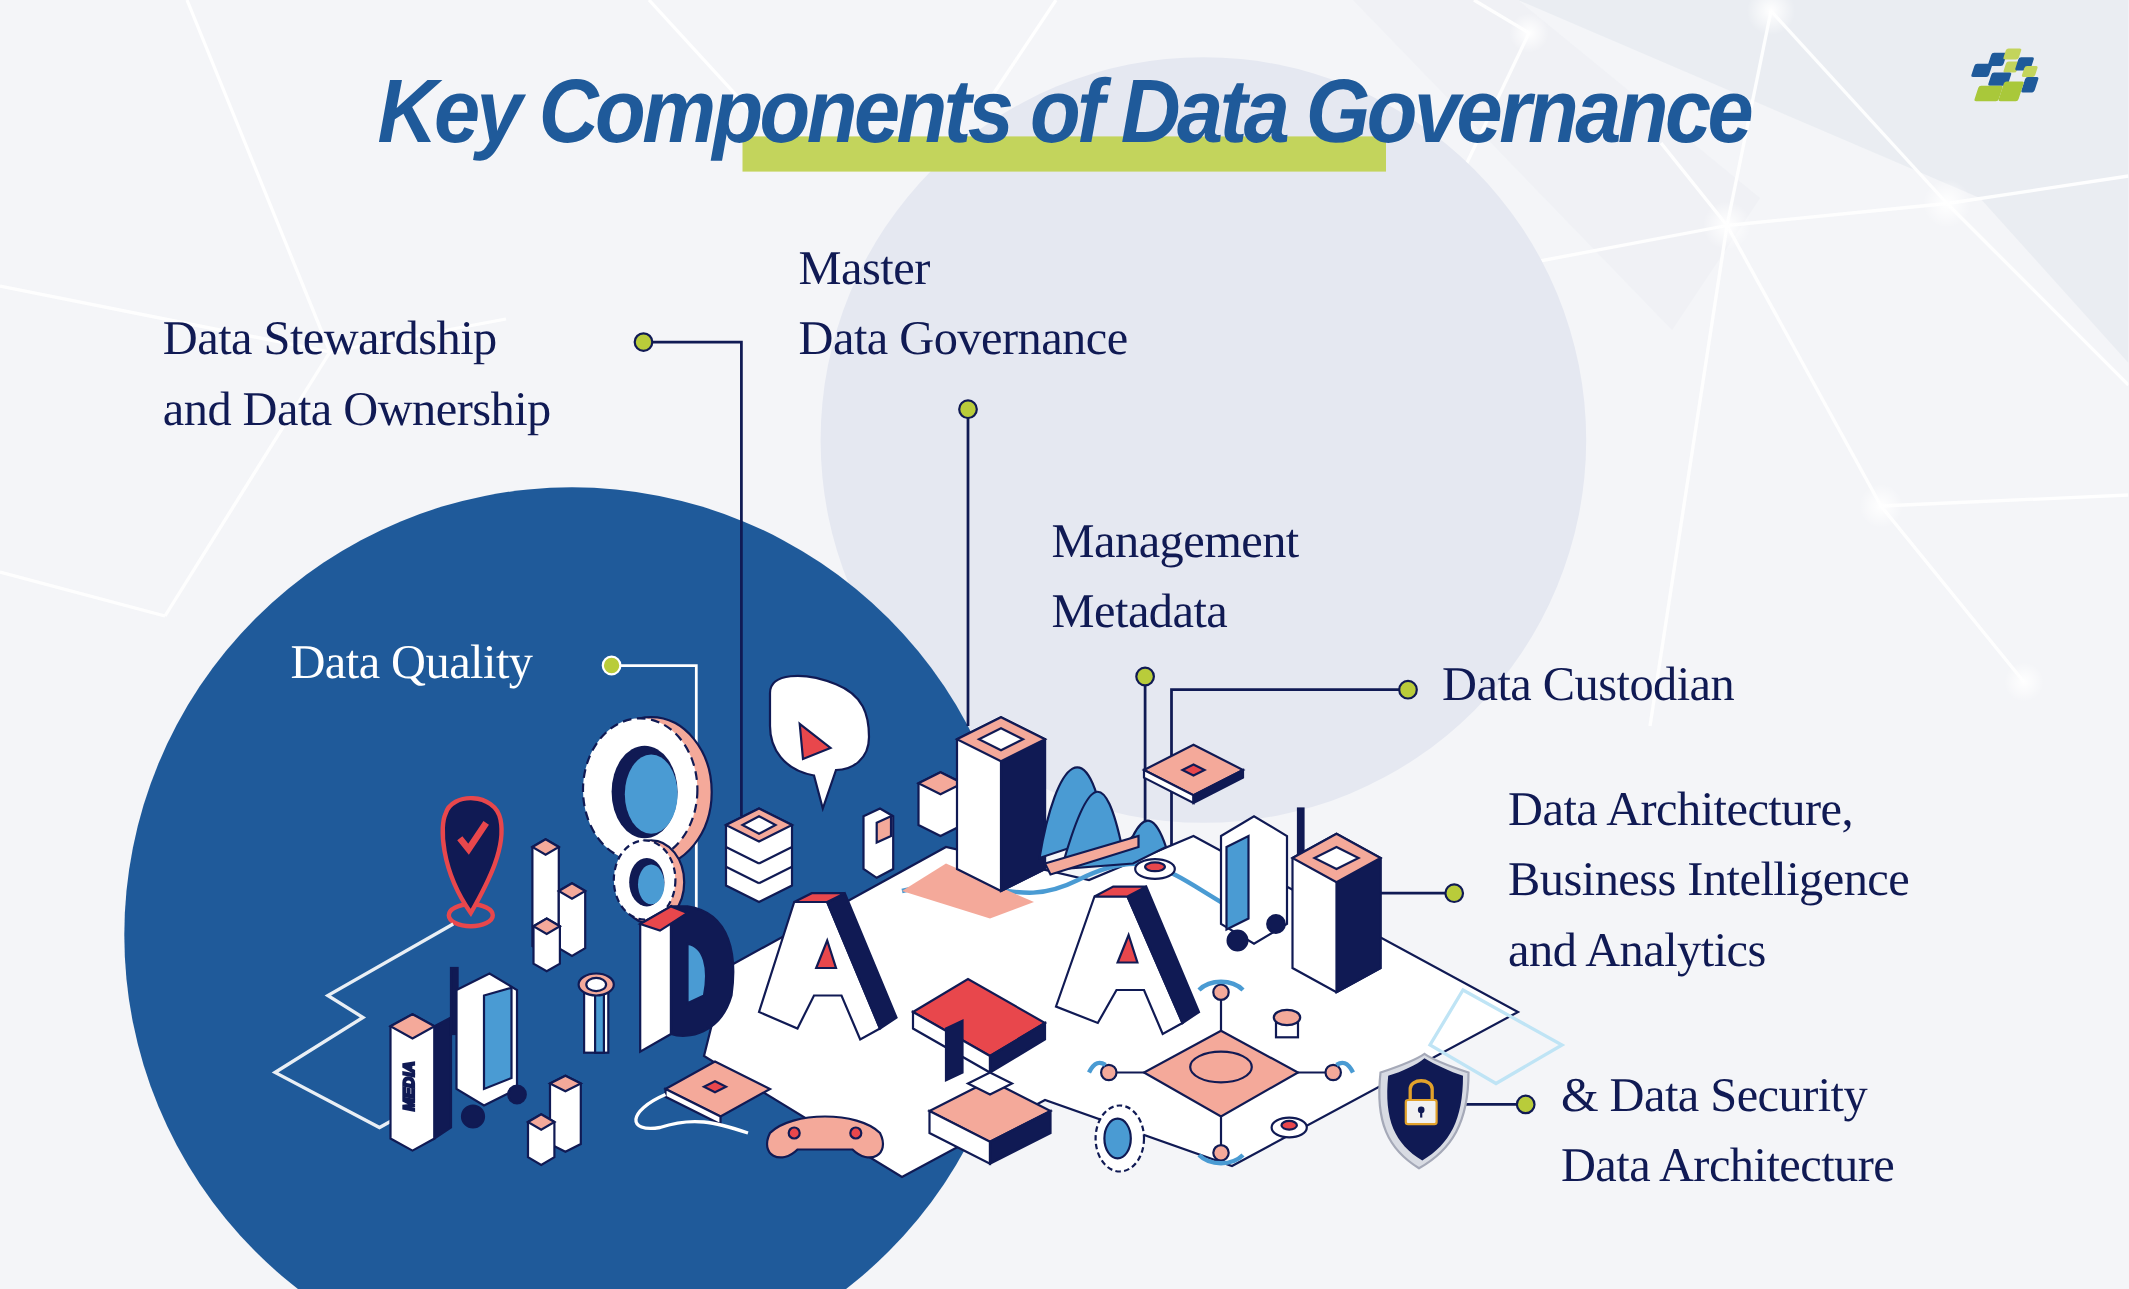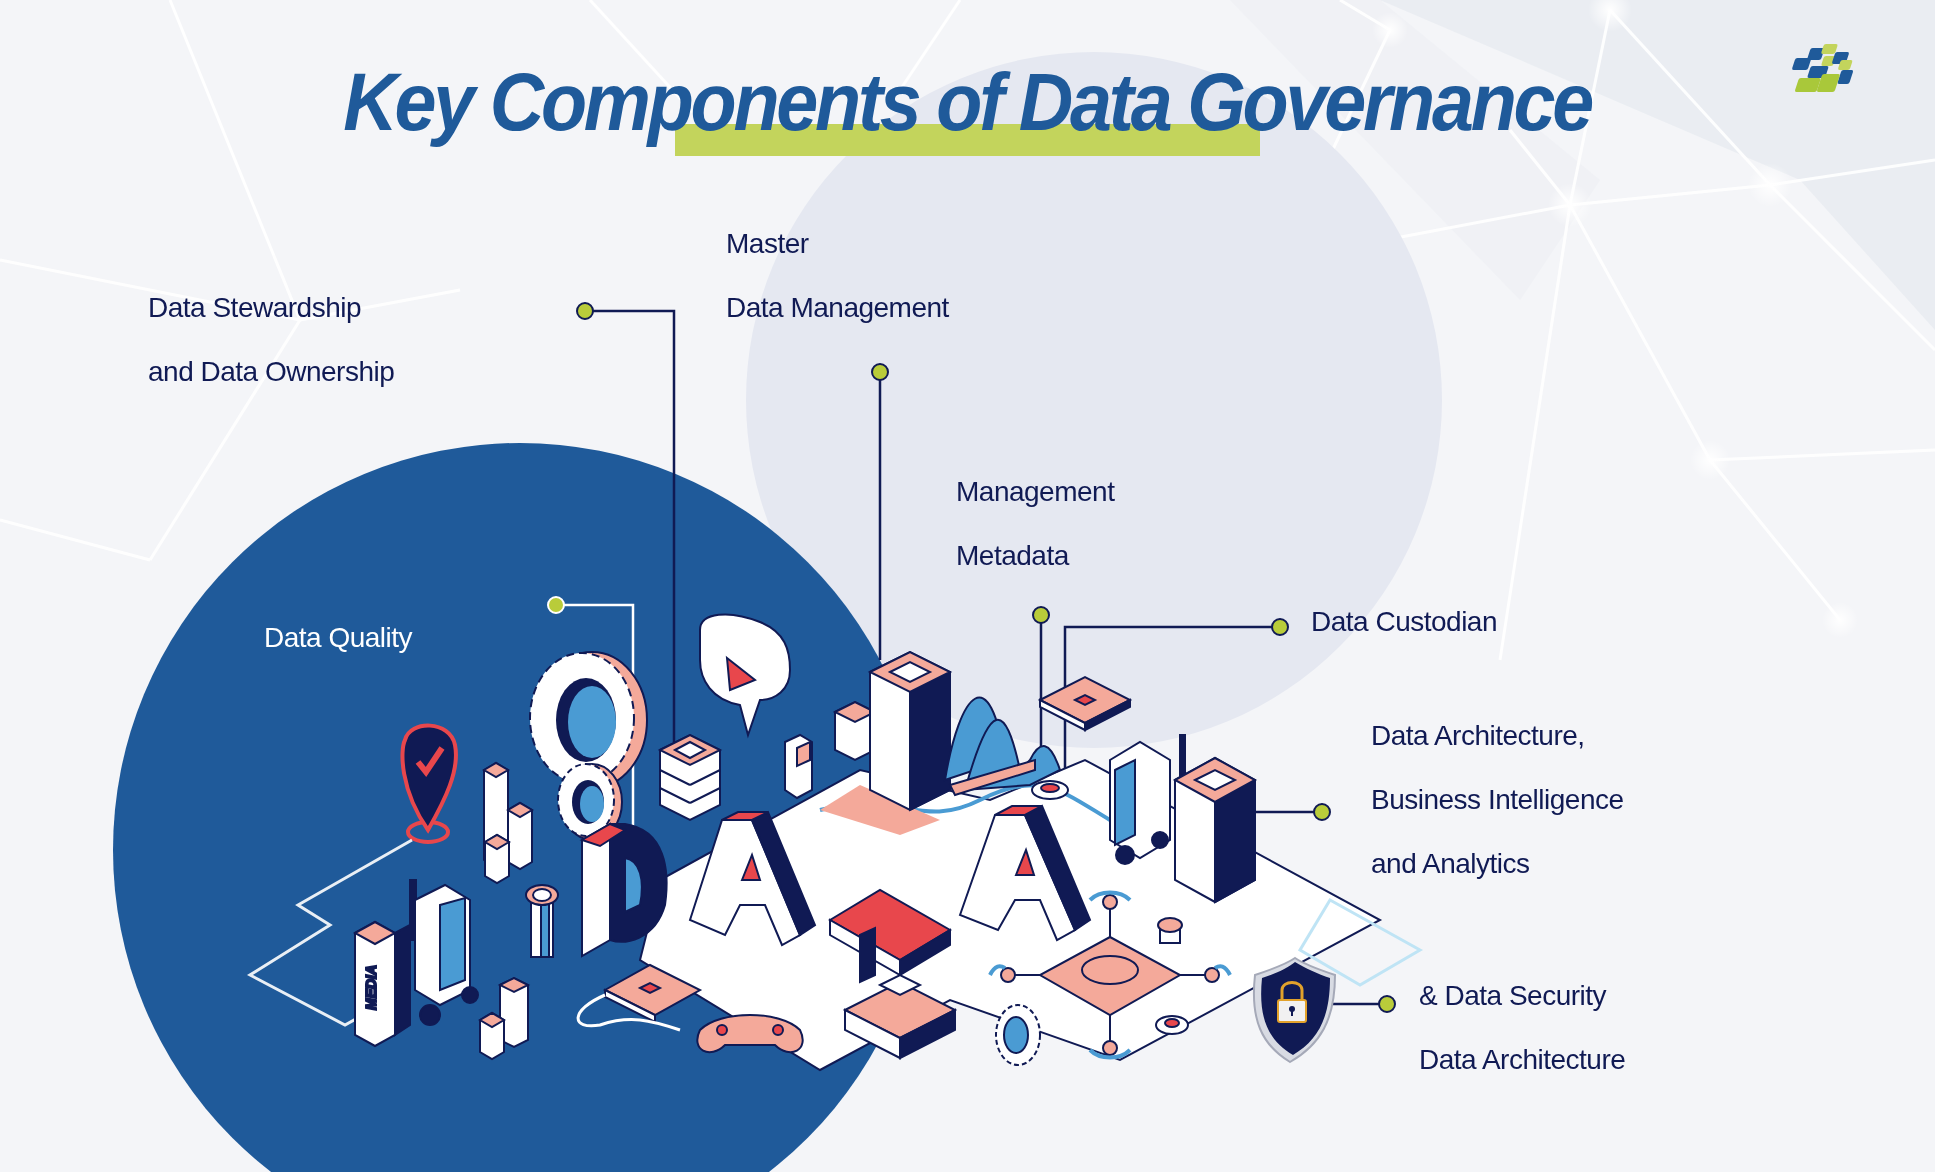--- a/index.html
+++ b/index.html
@@ -15,25 +15,25 @@
     background:#c3d45c;
   }
   .title {
     position:relative; display:inline-block; margin:0;
     font-family:"Liberation Sans", sans-serif; font-weight:bold; font-style:italic;
     font-size:82px; letter-spacing:-3.5px; color:#1f5a9a; line-height:100px;
     transform:scaleX(0.92); transform-origin:center;
   }
   .logo { position:absolute; left:1780px; top:38px; width:86px; height:66px; }
   .label {
-    position:absolute; color:#101a54; font-size:28px; line-height:64px;
-    font-family:Liberation Sans, sans-serif; letter-spacing:-0.5px;
+    position:absolute; color:#101a54; font-size:44px; line-height:64px;
+    font-family:Liberation Serif, serif; letter-spacing:-0.5px;
     white-space:nowrap;
   }
-  .label.light { color:#ffffff;margin-top:36px; }
+  .label.light { color:#ffffff; }
   .label span { display:block; }
   svg { display:block; }
 </style>
 </head>
 <body>
 
 <svg class="bg-layer" viewBox="0 0 1935 1172" width="1935" height="1172">
   <defs>
     <radialGradient id="nodeGlow">
       <stop offset="0" stop-color="#ffffff" stop-opacity="1"></stop>
@@ -346,21 +346,21 @@
     <rect x="1291" y="1009" width="2" height="7" fill="#101a54"></rect>
   </g>
 </svg>
 
 <div class="label" style="left:148px; top:276px;">
   <span>Data Stewardship</span>
   <span>and Data Ownership</span>
 </div>
 <div class="label" style="left:726px; top:212px;">
   <span>Master</span>
-  <span>Data Management</span>
+  <span>Data Governance</span>
 </div>
 <div class="label" style="left:956px; top:460px;">
   <span>Management</span>
   <span>Metadata</span>
 </div>
 <div class="label light" style="left:264px; top:570px;">
   <span>Data Quality</span>
 </div>
 <div class="label" style="left:1311px; top:590px;">
   <span>Data Custodian</span>

